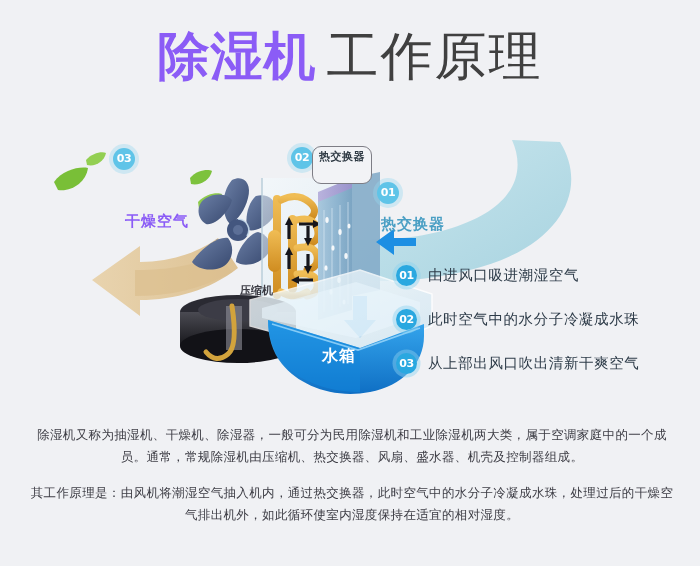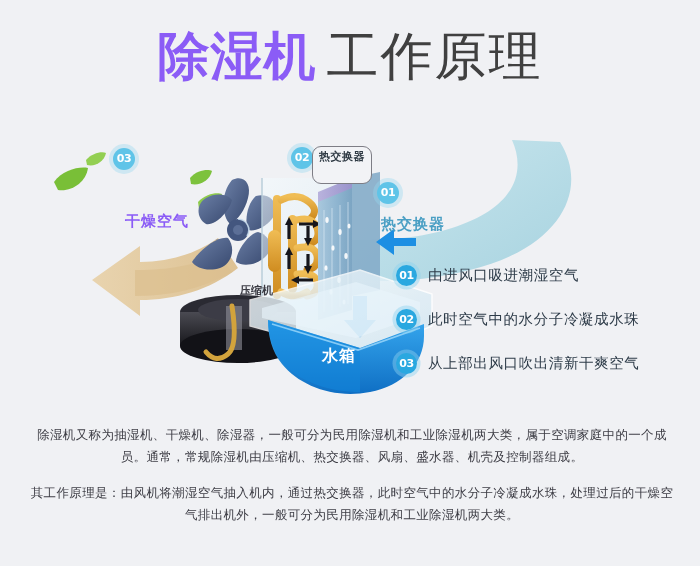--- a/index.html
+++ b/index.html
@@ -349,14 +349,14 @@
     <div class="legend-text">此时空气中的水分子冷凝成水珠</div>
   </div>
   <div class="legend-row">
     <div class="legend-badge">03</div>
     <div class="legend-text">从上部出风口吹出清新干爽空气</div>
   </div>
 </div>
 
 <div id="body-copy">
   <p class="para">除湿机又称为抽湿机、干燥机、除湿器，一般可分为民用除湿机和工业除湿机两大类，属于空调家庭中的一个成员。通常，常规除湿机由压缩机、热交换器、风扇、盛水器、机壳及控制器组成。</p>
-  <p class="para">其工作原理是：由风机将潮湿空气抽入机内，通过热交换器，此时空气中的水分子冷凝成水珠，处理过后的干燥空气排出机外，一般可分为民用除湿机和工业除湿机两大类。</p>
+  <p class="para">其工作原理是：由风机将潮湿空气抽入机内，通过热交换器，此时空气中的水分子冷凝成水珠，处理过后的干燥空气排出机外，如此循环使室内湿度保持在适宜的相对湿度。</p>
 </div>
 
 </body></html>

